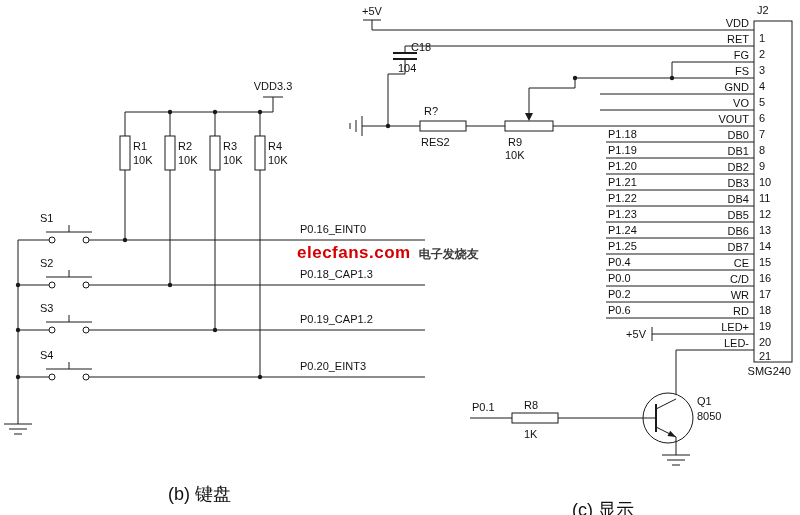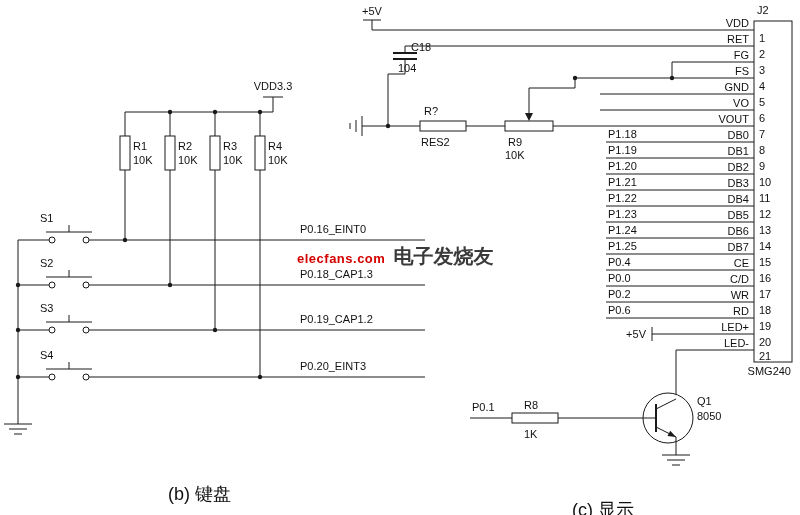--- a/index.html
+++ b/index.html
@@ -5,22 +5,22 @@
   html,body{margin:0;padding:0;background:#ffffff;}
   .canvas{position:relative;width:800px;height:515px;background:#ffffff;overflow:hidden;
           font-family:"Liberation Sans",sans-serif;}
   svg text{font-family:"Liberation Sans",sans-serif;font-size:11px;fill:#111;}
   svg .wire{stroke:#1a1a1a;stroke-width:1;fill:none;}
   svg .thick{stroke:#1a1a1a;stroke-width:2;fill:none;}
   svg .part{stroke:#1a1a1a;stroke-width:1;fill:#ffffff;}
   svg .dot{fill:#1a1a1a;stroke:none;}
   svg .fillshape{fill:#1a1a1a;stroke:none;}
   .watermark{position:absolute;left:297px;top:243px;white-space:nowrap;}
-  .watermark .brand{font-size:13px;font-weight:bold;color:#d40000;letter-spacing:.5px;}
-  .watermark .tagline{font-size:20px;font-weight:bold;color:#3a3a3a;margin-left:8px;}
+  .watermark .brand{font-size:17px;font-weight:bold;color:#d40000;letter-spacing:.5px;}
+  .watermark .tagline{font-size:12px;font-weight:bold;color:#3a3a3a;margin-left:8px;}
   .caption{position:absolute;font-size:18px;color:#111;text-align:center;}
   .caption.kb{left:168px;top:482px;}
   .caption.disp{left:572px;top:482px;margin-top:16px;}
 </style>
 </head>
 <body>
 
 <div class="canvas">
 
 <svg width="800" height="515" viewBox="0 0 800 515">

